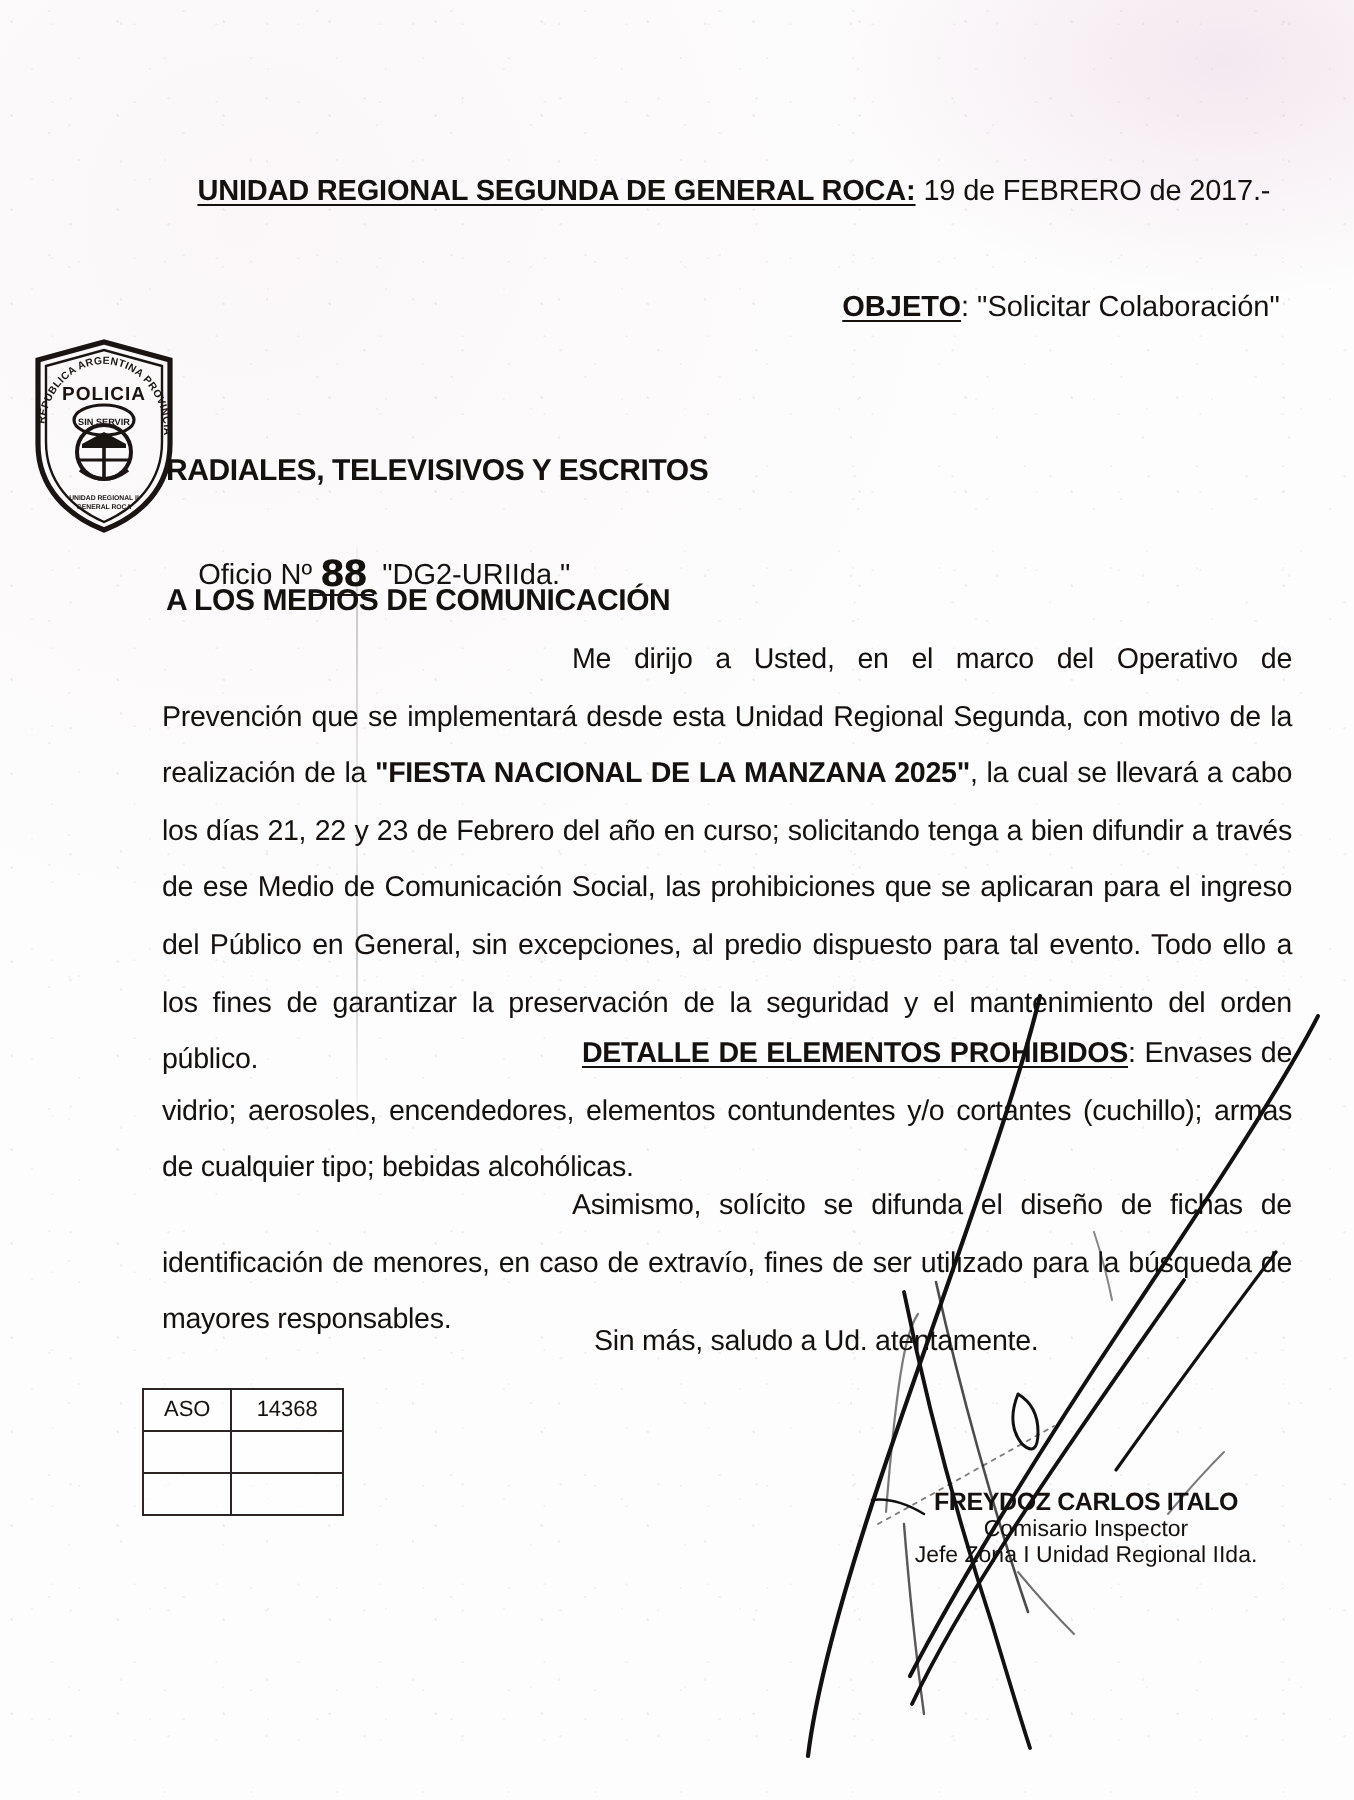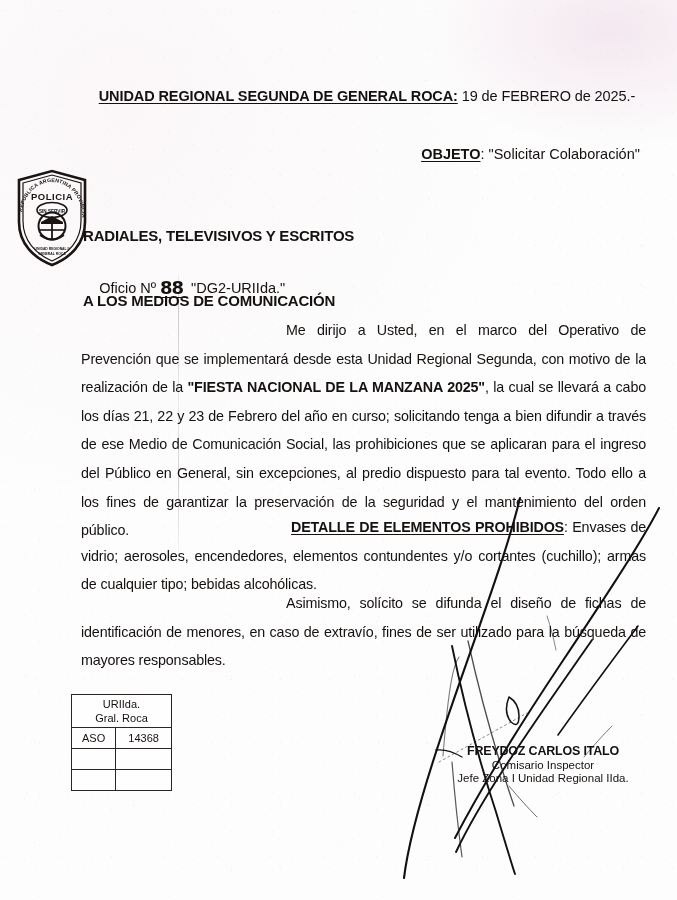--- a/index.html
+++ b/index.html
@@ -106,21 +106,21 @@
 </head>
 <body>
 
 <div id="page">
 
   <div id="cast"></div>
   <div id="noise"></div>
   <div id="fold"></div>
 
   <div class="t" id="hdr">
-    <span class="b u">UNIDAD REGIONAL SEGUNDA DE GENERAL ROCA:</span><span> 19 de FEBRERO de 2025.-</span>
+    <span class="b u">UNIDAD REGIONAL SEGUNDA DE GENERAL ROCA:</span><span> 19 de FEBRERO de 2017.-</span>
   </div>
 
   <div class="t" id="objeto">
     <span class="b u">OBJETO</span><span>: "Solicitar Colaboración"</span>
   </div>
 
   <div id="seal">
     <svg viewBox="0 0 80 104" width="80" height="104" aria-hidden="true">
       <defs>
         <path id="ringpath" d="M 40,96 A 36,44 0 1 1 40.1,96" fill="none"></path>
@@ -162,29 +162,24 @@
   </div>
 
   <div class="para" id="p2">
     <span class="ind2"></span><b class="u">DETALLE DE ELEMENTOS PROHIBIDOS</b><span>: Envases de vidrio; aerosoles, encendedores, elementos contundentes y/o cortantes (cuchillo); armas de cualquier tipo; bebidas alcohólicas.</span>
   </div>
 
   <div class="para" id="p3">
     <span class="ind"></span><span>Asimismo, solícito se difunda el diseño de fichas de identificación de menores, en caso de extravío, fines de ser utilizado para la búsqueda de mayores responsables.</span>
   </div>
 
+  <div class="para" id="p4">Sin más, saludo a Ud. atentamente.</div>
 
   <table id="stamp">
     <tbody>
-        <tr>
-      <td class="head" colspan="2">
-        <span>URIIda.</span><br>
-        <span>Gral. Roca</span>
-      </td>
-    </tr>
     <tr>
       <td>ASO</td>
       <td>14368</td>
     </tr>
     <tr>
       <td></td>
       <td></td>
     </tr>
     <tr>
       <td></td>

